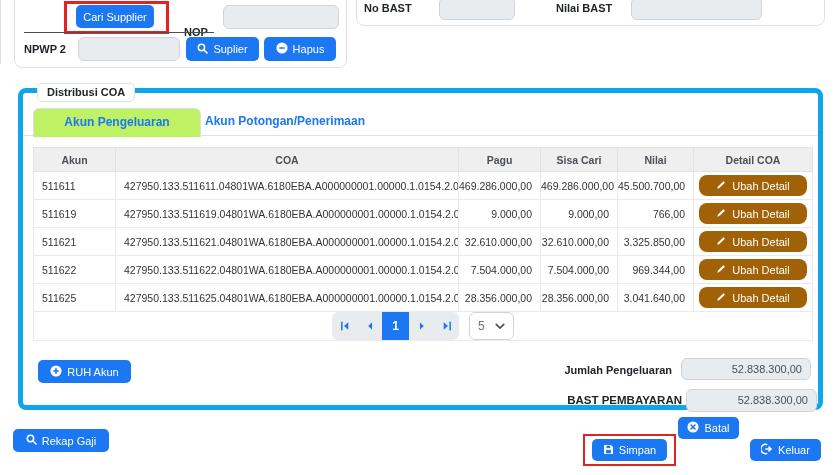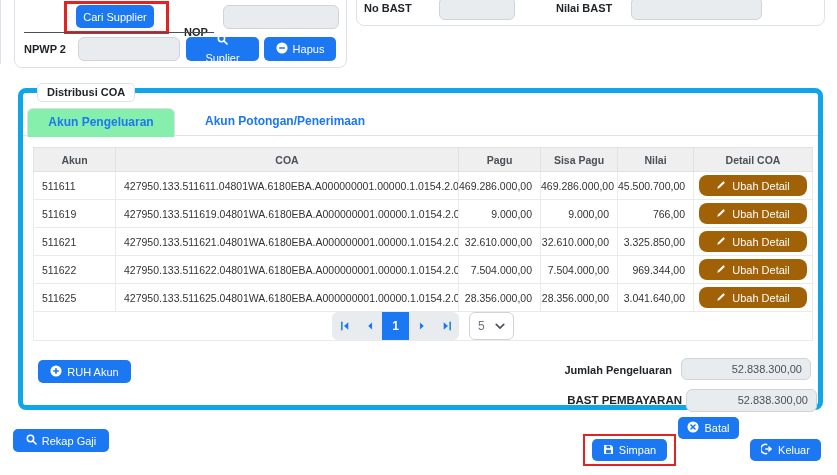--- a/index.html
+++ b/index.html
@@ -28,21 +28,21 @@
   
   .fieldset { position:absolute; left:18px; top:88px; width:805px; height:322px;
               border:5px solid #0ea5e9; border-radius:8px; background:#fff; }
   .legend { position:absolute; left:14px; top:-10px; height:19px; line-height:17px; padding:0 9px;
             background:#fff; border:1px solid #dee2e6; border-radius:5px;
             font-size:11px; font-weight:bold; color:#212529; }
 
   .tab-header { position:absolute; left:0; right:0; top:15px; height:28px; border-bottom:1px solid #dee2e6; }
   .tab { position:absolute; top:0; height:28px; line-height:27px; text-align:center;
          font-size:12px; font-weight:bold; color:#1b77f2; cursor:pointer; }
-  .tab.active { left:4px; width:148px; background:#86efac; border:1px solid #dce0e5;
+  .tab.active { left:10px; width:168px; background:#bef264; border:1px solid #dce0e5;
                 border-bottom:none; border-radius:6px 6px 0 0; height:29px; }
   .tab.inactive { left:160px; padding:0 22px; }
 
   
   table.coa { position:absolute; left:10px; top:54px; width:779px; border-collapse:collapse; table-layout:fixed; }
   table.coa th { background:#efefef; color:#495057; font-weight:bold; font-size:10.5px;
                  height:24px; border:1px solid #e2e2e2; text-align:center; }
   table.coa td { font-size:10.5px; color:#333; height:28px; border:1px solid #eaeaea; background:#fff; overflow:hidden; white-space:nowrap; }
   td.akun { padding-left:8px; }
   td.coa-cell { padding-left:8px; font-size:9.8px; color:#3a3a3a; }
@@ -74,21 +74,21 @@
   <section class="panel" style="left:14px; top:-12px; width:333px; height:80px;">
     <button class="btn" style="left:61px; top:16px; width:78px; height:23px;">
       <span>Cari Supplier</span>
     </button>
     <div class="annotation" style="left:49px; top:12px; width:105px; height:33px;"></div>
     <span class="lbl" style="left:169px; top:37px;">NOP</span>
     <div class="input val" style="left:208px; top:16px; width:116px; height:24px;"></div>
     <div class="divider" style="left:9px; top:43px; width:190px;"></div>
     <span class="lbl" style="left:9px; top:54px;">NPWP 2</span>
     <div class="input val" style="left:63px; top:48px; width:102px; height:24px;"></div>
-    <button class="btn" style="left:171px; top:48px; width:73px; height:24px;flex-direction:column;">
+    <button class="btn" style="left:171px; top:48px; width:73px; height:24px;">
       <span><svg width="11" height="11" viewBox="0 0 16 16">
             <circle cx="6.5" cy="6.5" r="4.6" fill="none" stroke="#fff" stroke-width="2.2"></circle>
             <line x1="10.2" y1="10.2" x2="14.6" y2="14.6" stroke="#fff" stroke-width="2.4" stroke-linecap="round"></line>
           </svg></span>
       <span>Suplier</span>
     </button>
     <button class="btn" style="left:249px; top:48px; width:72px; height:24px;">
       <span><svg width="12" height="12" viewBox="0 0 16 16">
             <circle cx="8" cy="8" r="7.4" fill="#fff"></circle>
             <rect x="4" y="6.9" width="8" height="2.2" rx="1" fill="#1b77f2"></rect>
@@ -119,21 +119,21 @@
           <col style="width:82px">
         <col style="width:77px">
           <col style="width:76px">
           <col style="width:119px">
       </colgroup>
       <thead>
         <tr>
           <th>Akun</th>
           <th>COA</th>
           <th>Pagu</th>
-          <th>Sisa Pagu</th>
+          <th>Sisa Cari</th>
           <th>Nilai</th>
           <th>Detail COA</th>
         </tr>
       </thead>
       <tbody>
           <tr>
     <td class="akun">511611</td>
     <td class="coa-cell">427950.133.511611.04801WA.6180EBA.A000000001.00000.1.0154.2.000000.000000</td>
     <td class="num">469.286.000,00</td>
     <td class="num">469.286.000,00</td>

